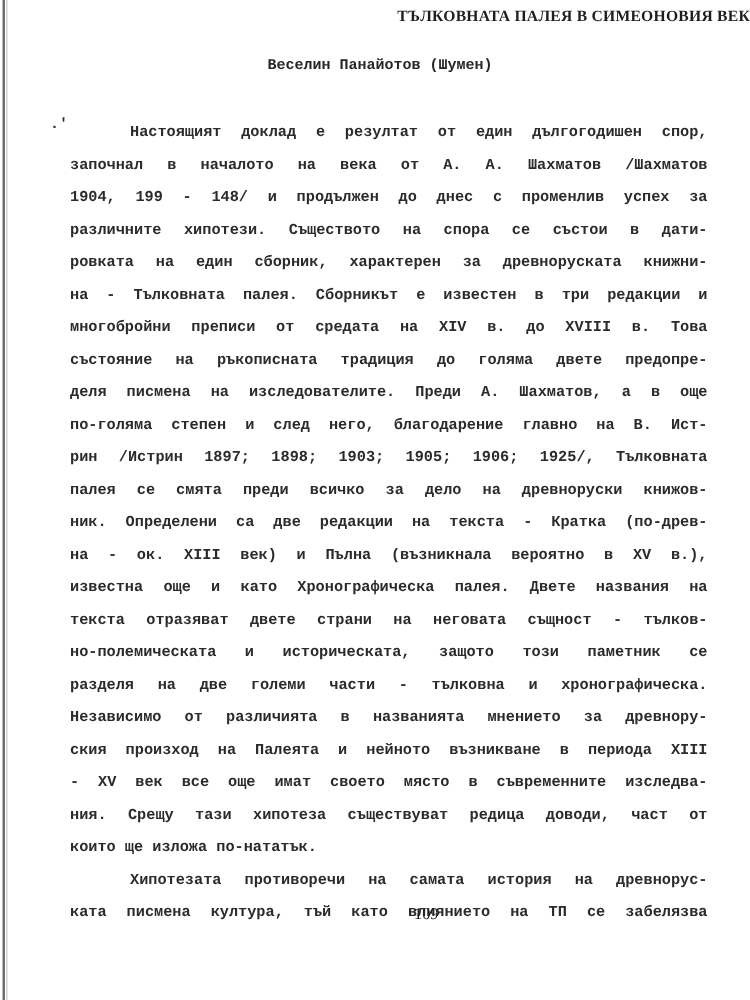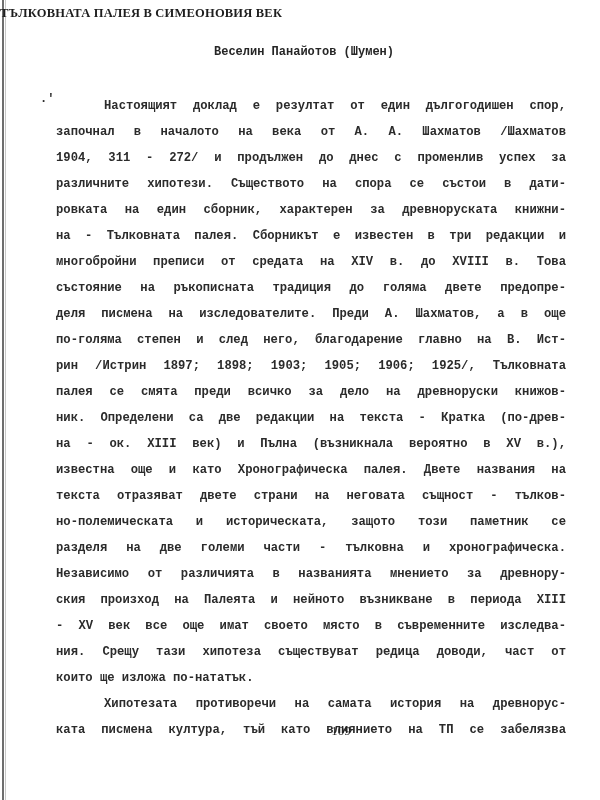--- a/index.html
+++ b/index.html
@@ -29,21 +29,21 @@
       top: 0;
       width: 1px;
       height: 800px;
       background: #c8c8c8;
     }
     .title {
       position: absolute;
       top: 6px;
       left: 0;
       width: 600px;
-      text-align: left;
+      text-align: right;
       font-family: "Liberation Serif", "DejaVu Serif", serif;
       font-size: 12.5px;
       font-weight: bold;
       letter-spacing: 0.2px;
       color: #1e1e1e;
     }
     .author {
       position: absolute;
       top: 45px;
       left: 4px;
@@ -103,21 +103,21 @@
 
 <div class="title">ТЪЛКОВНАТА ПАЛЕЯ В СИМЕОНОВИЯ ВЕК</div>
 <div class="author">Веселин Панайотов (Шумен)</div>
 
 <div class="mark">.'</div>
 
 <div class="body-text">
   <div class="paragraph">
     <div class="line indent">Настоящият доклад е резултат от един дългогодишен спор,</div>
     <div class="line">започнал в началото на века от А. А. Шахматов /Шахматов</div>
-    <div class="line">1904, 311 - 272/ и продължен до днес с променлив успех за</div>
+    <div class="line">1904, 199 - 148/ и продължен до днес с променлив успех за</div>
     <div class="line">различните хипотези. Съществото на спора се състои в дати-</div>
     <div class="line">ровката на един сборник, характерен за древноруската книжни-</div>
     <div class="line">на - Тълковната палея. Сборникът е известен в три редакции и</div>
     <div class="line">многобройни преписи от средата на XIV в. до XVIII в. Това</div>
     <div class="line">състояние на ръкописната традиция до голяма двете предопре-</div>
     <div class="line">деля писмена на изследователите. Преди А. Шахматов, а в още</div>
     <div class="line">по-голяма степен и след него, благодарение главно на В. Ист-</div>
     <div class="line">рин /Истрин 1897; 1898; 1903; 1905; 1906; 1925/, Тълковната</div>
     <div class="line">палея се смята преди всичко за дело на древноруски книжов-</div>
     <div class="line">ник. Определени са две редакции на текста - Кратка (по-древ-</div>

